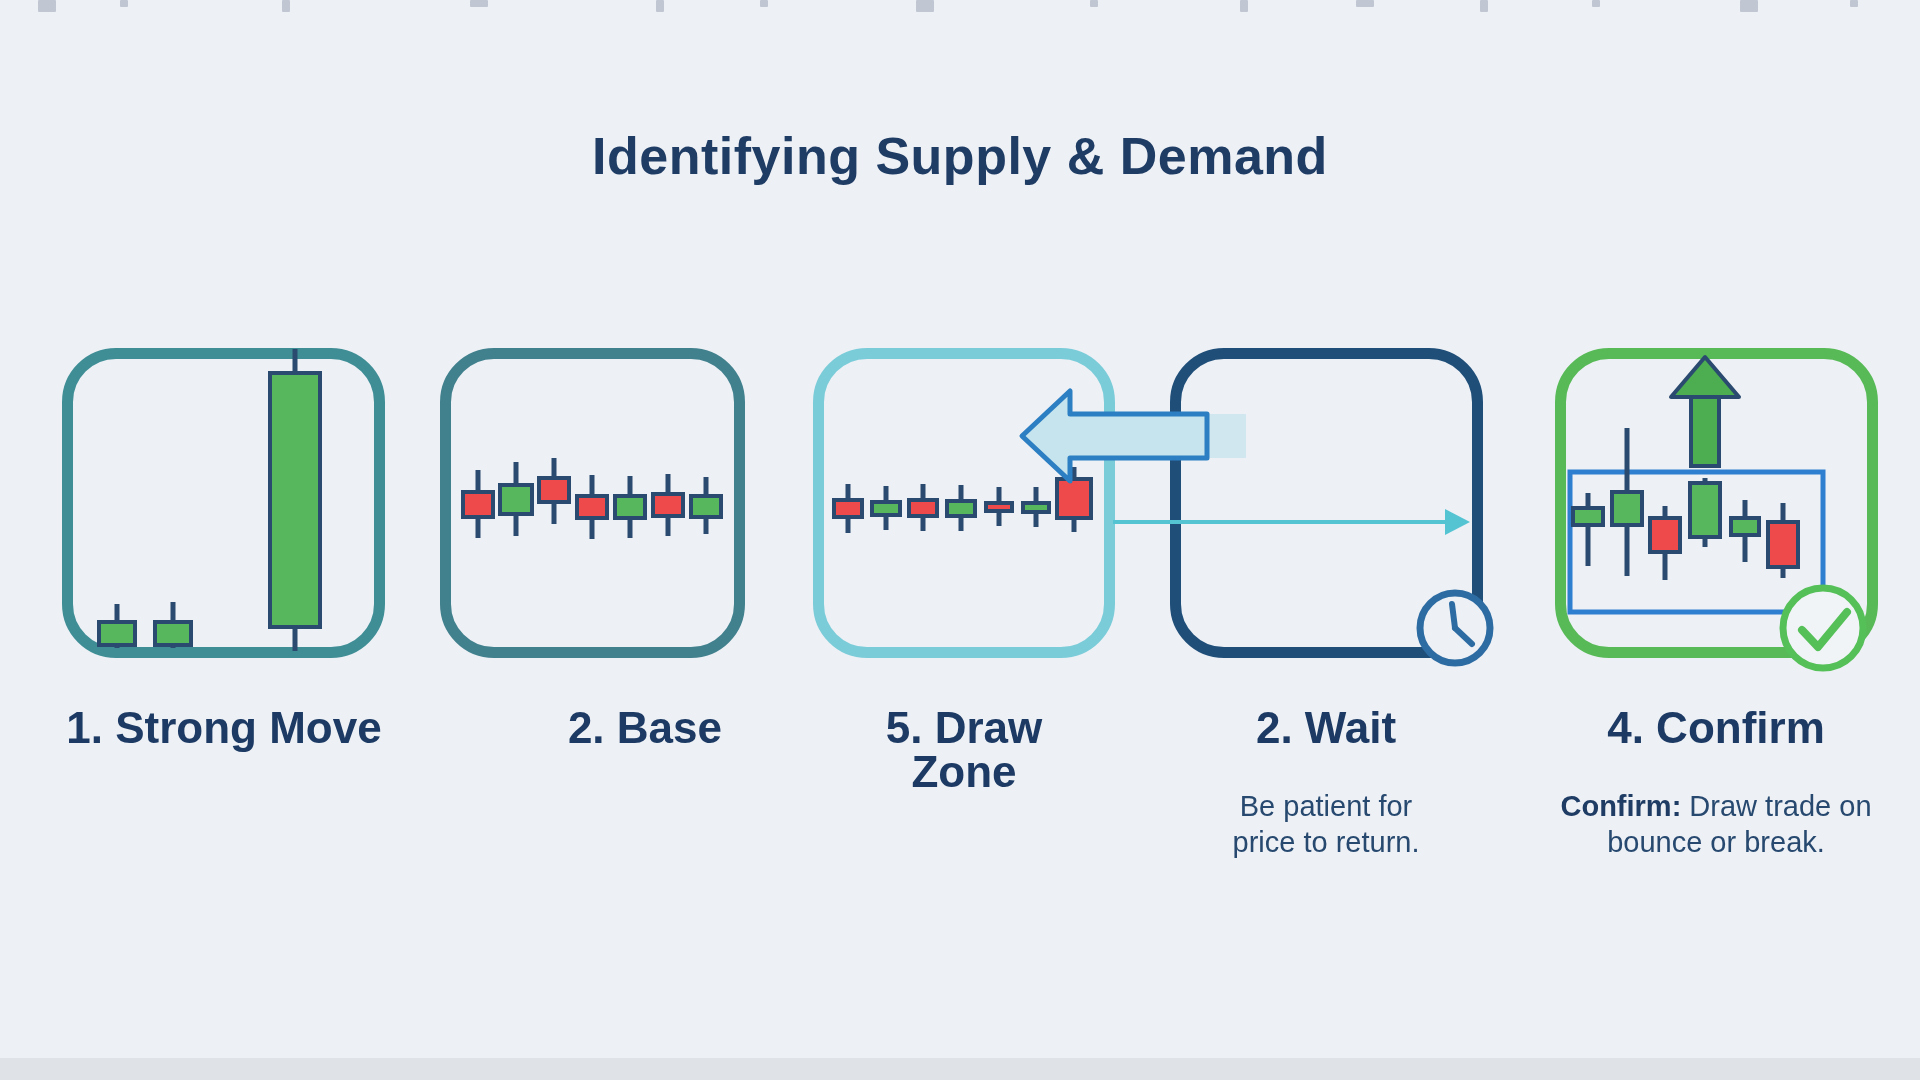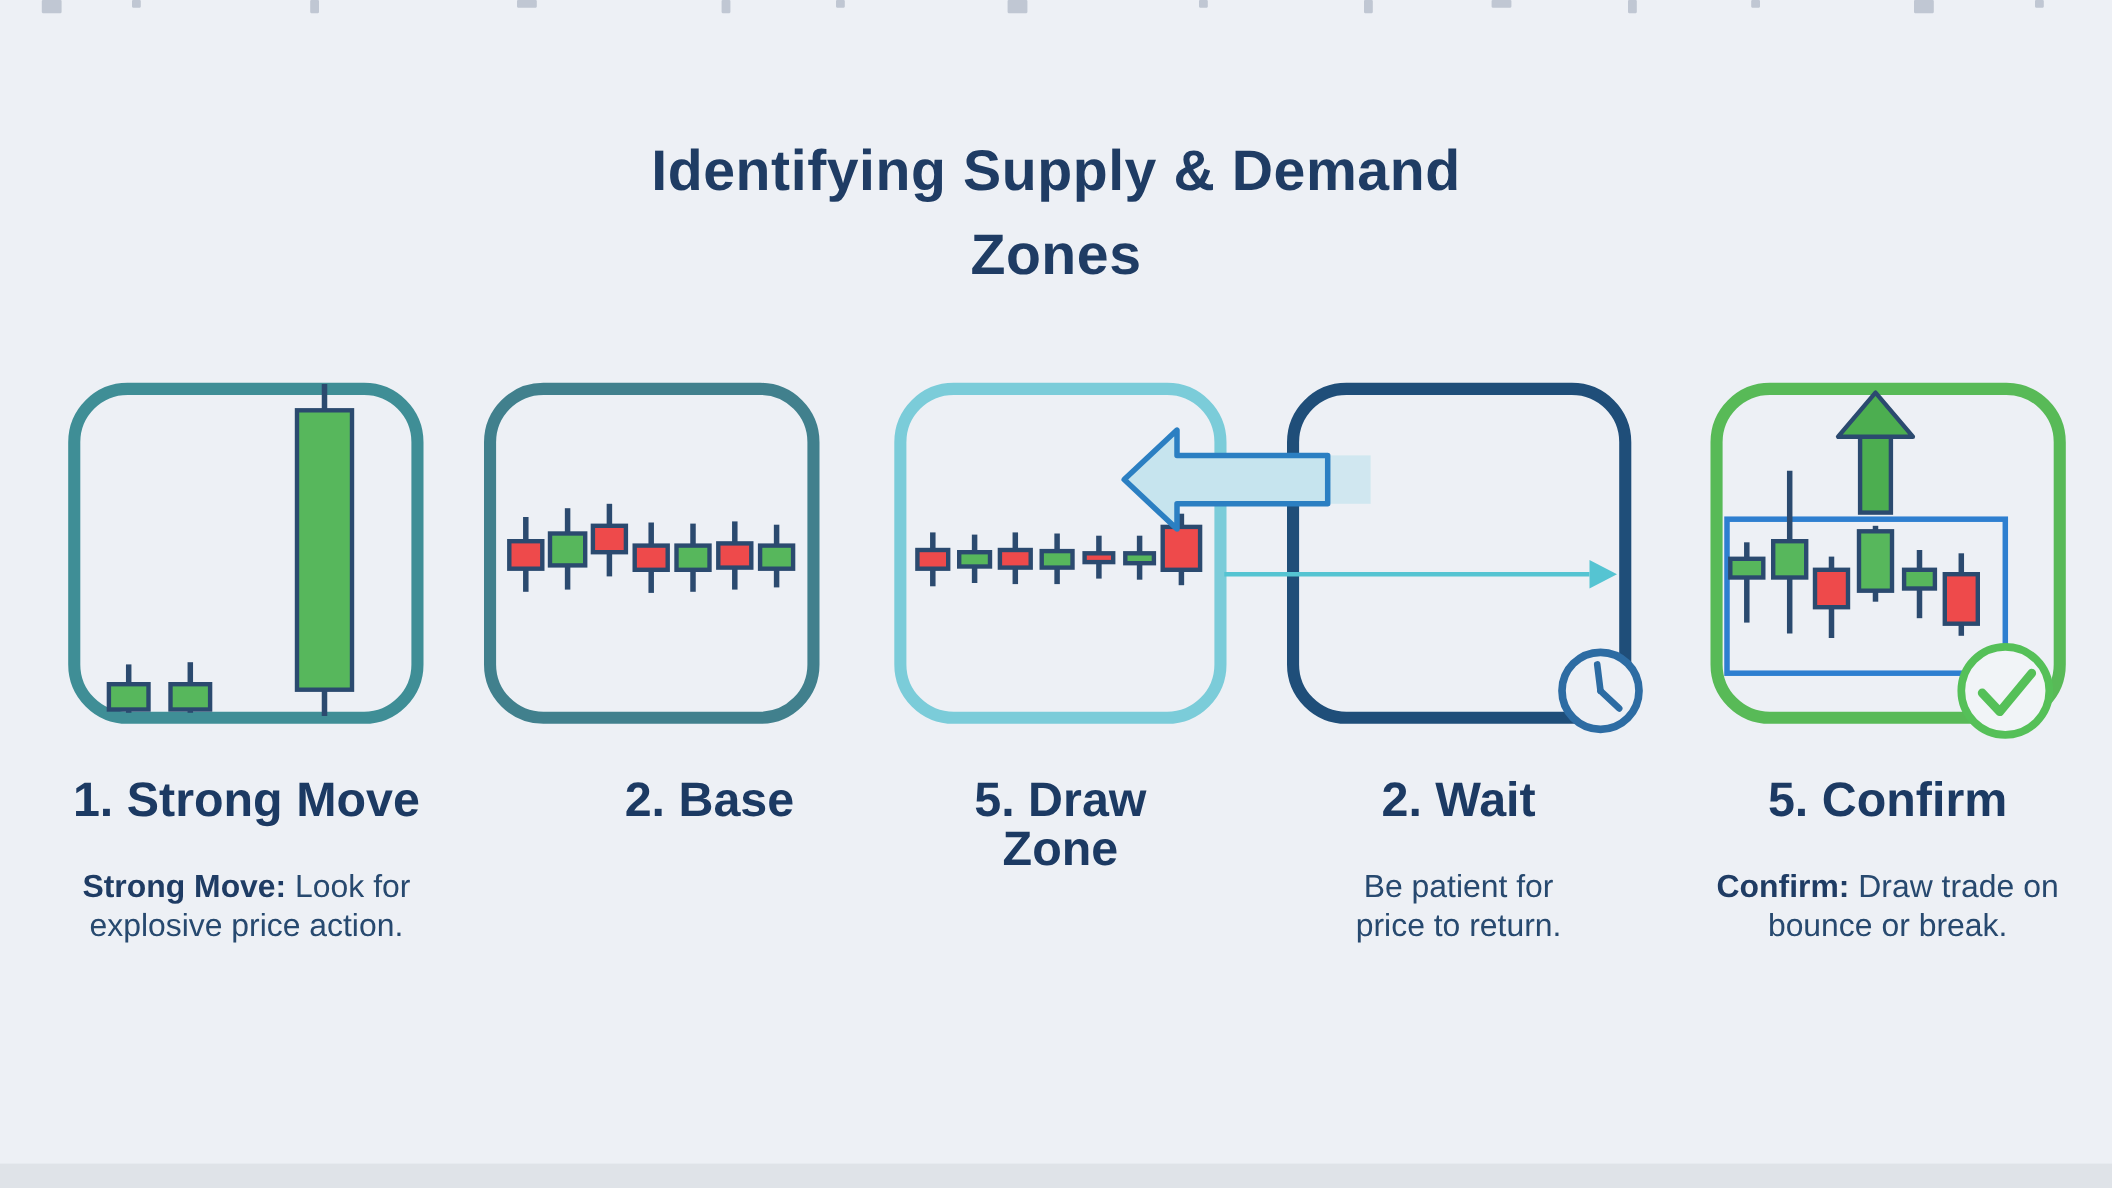--- a/index.html
+++ b/index.html
@@ -34,21 +34,20 @@
   svg.overlay{position:absolute;left:0;top:0;pointer-events:none;}
   .topmark{position:absolute;top:0;background:rgba(32,56,92,0.22);border-radius:1px;}
 </style>
 </head>
 <body>
 
 <div class="canvas">
 
   <div class="title">
     <div>Identifying Supply &amp; Demand</div>
-    <div>Zones</div>
   </div>
 
   <div id="topmarks">
       <div class="topmark" style="left: 38px; width: 18px; height: 12px;"></div>
       <div class="topmark" style="left: 120px; width: 8px; height: 7px;"></div>
       <div class="topmark" style="left: 282px; width: 8px; height: 12px;"></div>
       <div class="topmark" style="left: 470px; width: 18px; height: 7px;"></div>
       <div class="topmark" style="left: 656px; width: 8px; height: 12px;"></div>
       <div class="topmark" style="left: 760px; width: 8px; height: 7px;"></div>
       <div class="topmark" style="left: 916px; width: 18px; height: 12px;"></div>
@@ -141,30 +140,29 @@
       </g>
       <g>
         <circle cx="1455" cy="628" r="35" fill="#edf0f5" stroke="#2d6ca3" stroke-width="7"></circle>
         <line x1="1455" y1="628" x2="1452" y2="604" stroke="#2d6ca3" stroke-width="6" stroke-linecap="round"></line>
         <line x1="1455" y1="628" x2="1472" y2="644" stroke="#2d6ca3" stroke-width="6" stroke-linecap="round"></line>
       </g>
     </svg>
 
   <div class="steptext s1t">
     <div class="steplabel">1. Strong Move</div>
-    <div class="stepdesc"><b>Strong Move:</b><span> Look for explosive price action.</span></div>
   </div>
   <div class="steptext s2t">
     <div class="steplabel">2. Base</div>
   </div>
   <div class="steptext s3t">
     <div class="steplabel">5. Draw Zone</div>
   </div>
   <div class="steptext s4t">
     <div class="steplabel">2. Wait</div>
     <div class="stepdesc"><b></b><span>Be patient for price to return.</span></div>
   </div>
   <div class="steptext s5t">
-    <div class="steplabel">5. Confirm</div>
+    <div class="steplabel">4. Confirm</div>
     <div class="stepdesc"><b>Confirm:</b><span> Draw trade on bounce or break.</span></div>
   </div>
 
 </div>
 
 </body></html>

